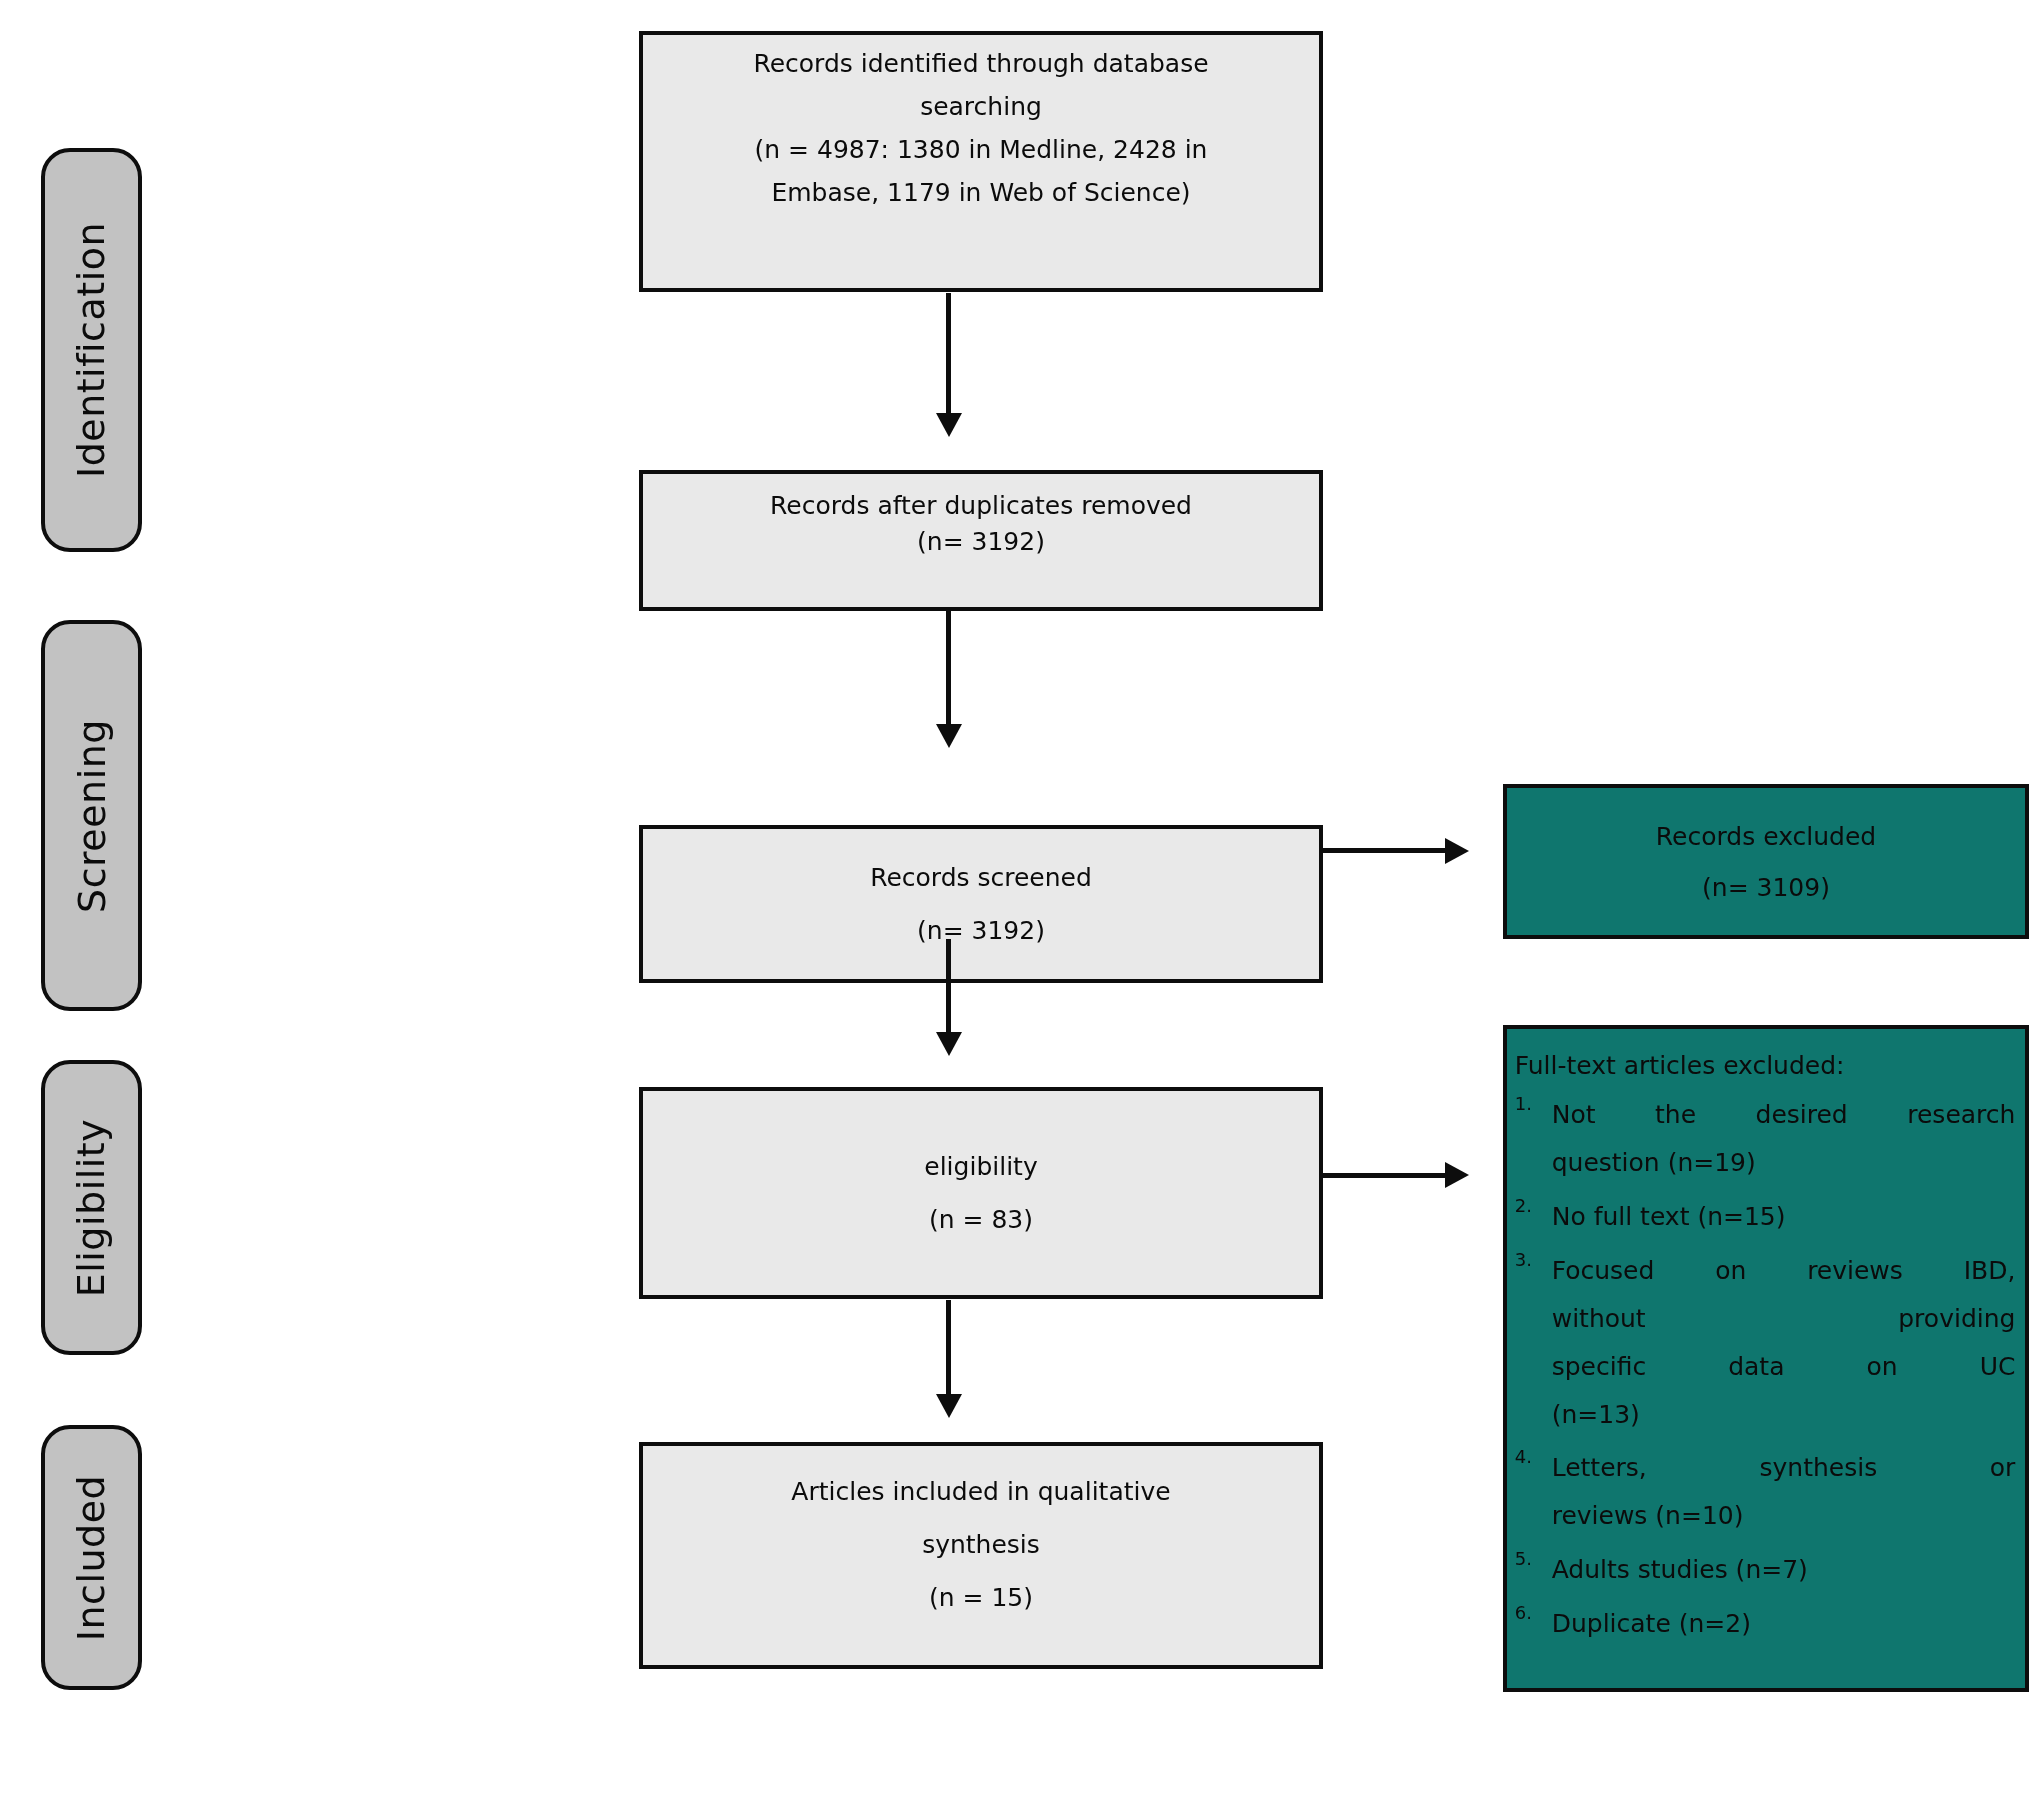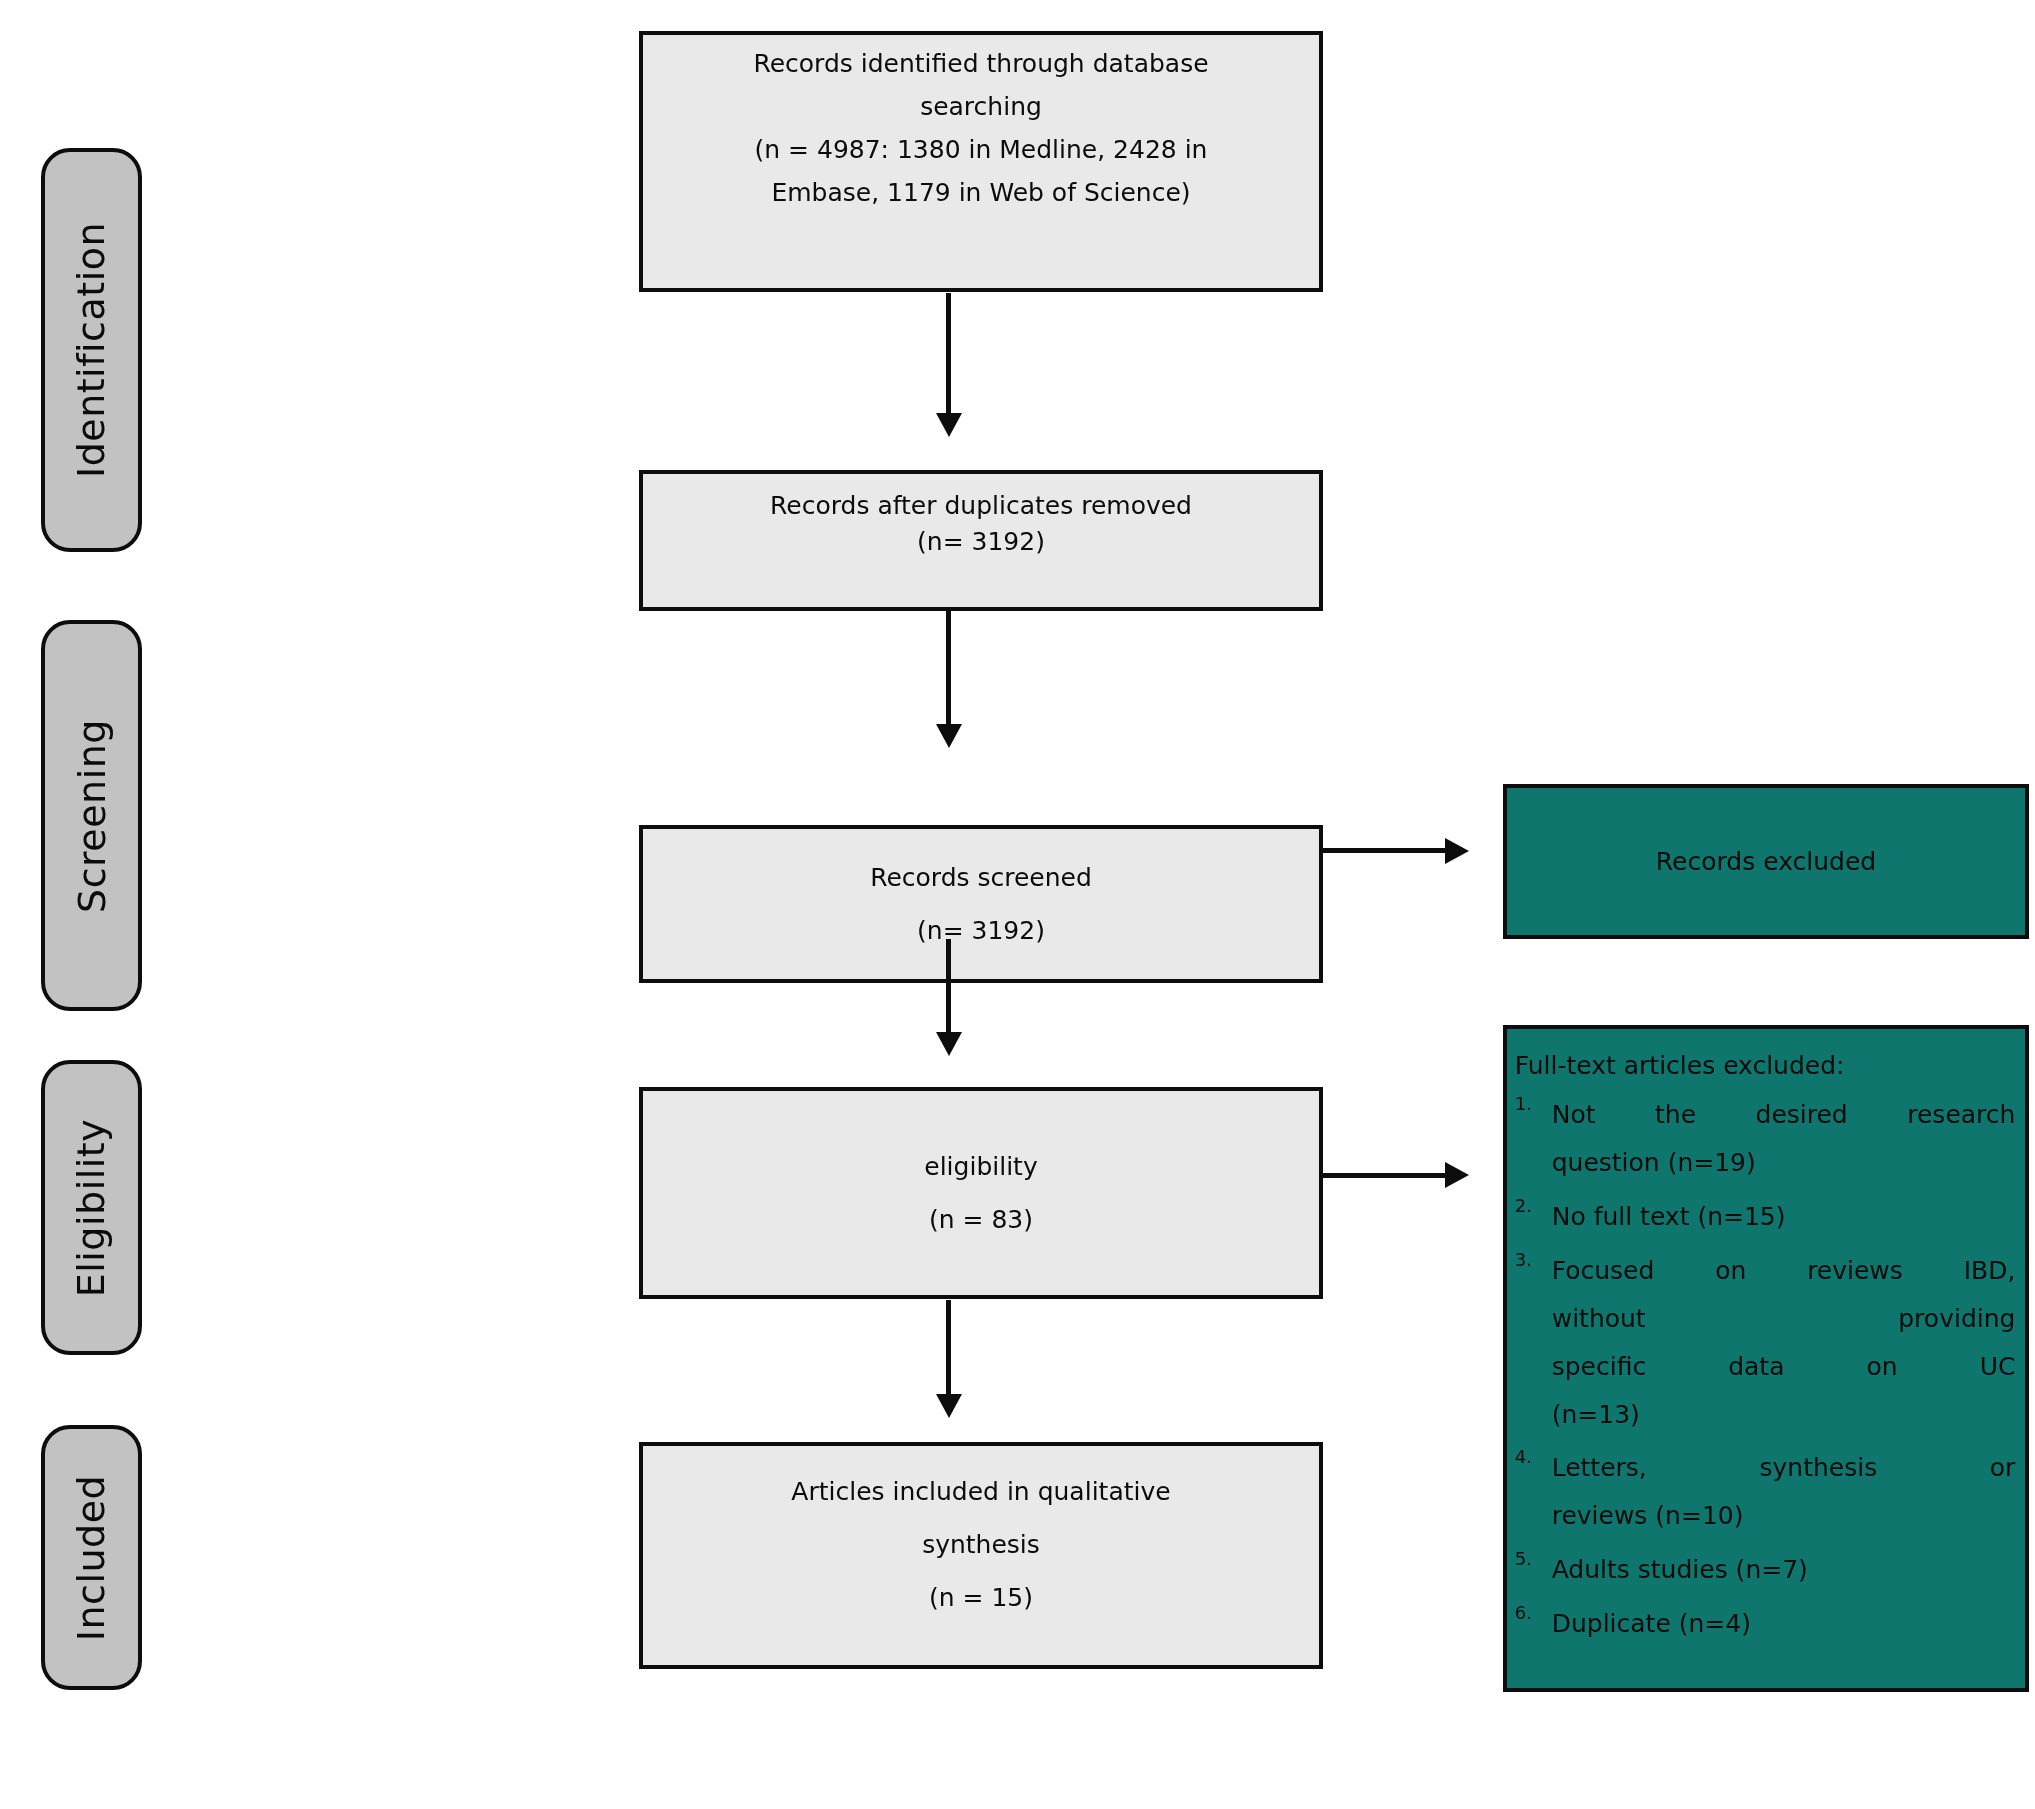--- a/index.html
+++ b/index.html
@@ -158,20 +158,21 @@
   </div>
 
   <div class="fbox" id="box-included">
     <div class="bline">Articles included in qualitative</div>
     <div class="bline">synthesis</div>
     <div class="bline">(n = 15)</div>
   </div>
 
   <div class="sbox" id="box-records-excluded">
     <div class="bline">Records excluded</div>
+    <div class="bline">(n= 3109)</div>
   </div>
 
   <div class="sbox" id="box-fulltext-excluded">
     <div class="x-title">Full-text articles excluded:</div>
     <div class="x-items">
       <div class="x-item">
         <span class="x-num">1.</span>
         <div class="x-line jl">Not the desired research</div>
         <div class="x-line">question (n=19)</div>
       </div>
@@ -190,21 +191,21 @@
         <span class="x-num">4.</span>
         <div class="x-line jl">Letters, synthesis or</div>
         <div class="x-line">reviews (n=10)</div>
       </div>
       <div class="x-item">
         <span class="x-num">5.</span>
         <div class="x-line">Adults studies (n=7)</div>
       </div>
       <div class="x-item">
         <span class="x-num">6.</span>
-        <div class="x-line">Duplicate (n=4)</div>
+        <div class="x-line">Duplicate (n=2)</div>
       </div>
     </div>
   </div>
 
   <div class="shaft-v" id="a1s"></div>
   <div class="head-down" id="a1h"></div>
 
   <div class="shaft-v" id="a2s"></div>
   <div class="head-down" id="a2h"></div>
 

